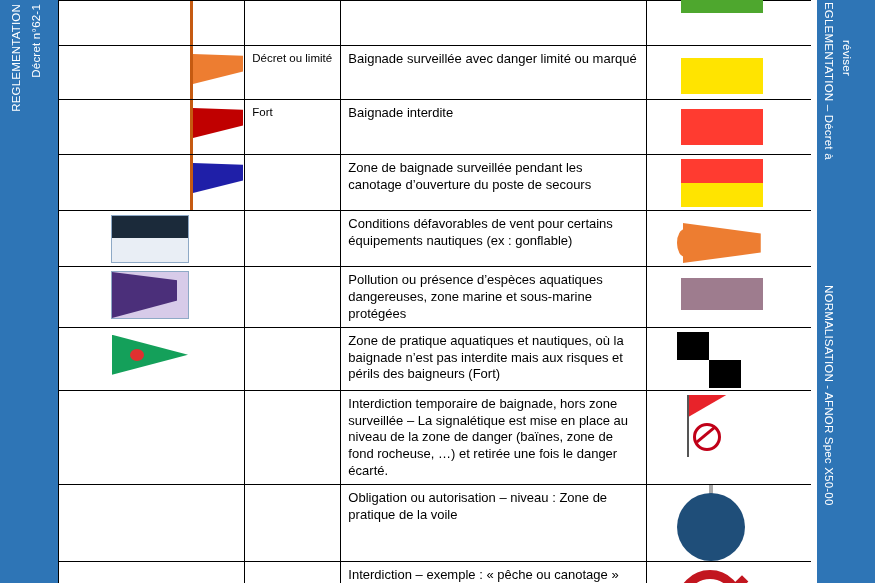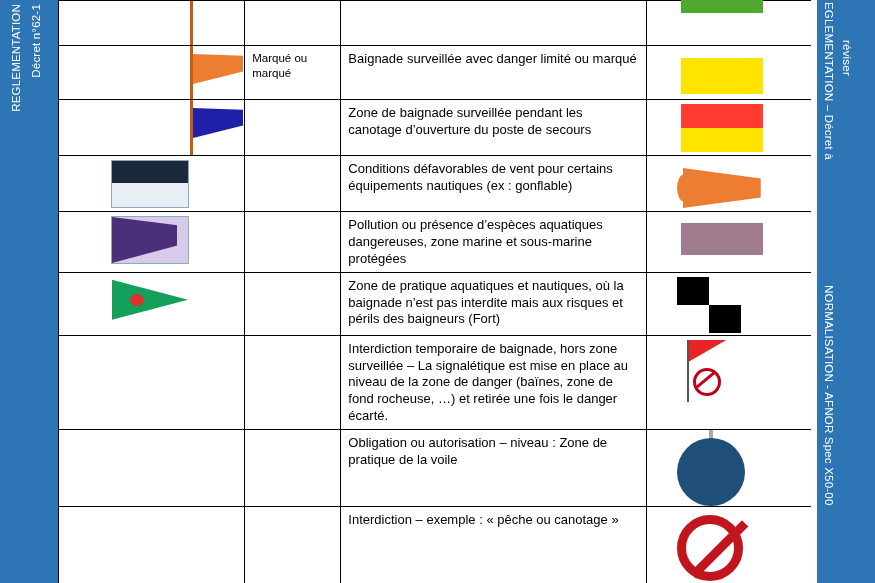--- a/index.html
+++ b/index.html
@@ -310,32 +310,53 @@
       <tr style="height:53px">
         <td>
           <div class="flagwrap" style="height:53px">
             <div class="pole"></div>
             <div class="pennant" style="top:8px">
               <div class="cloth" style="background:#ED7D31"></div>
             </div>
           </div>
         </td>
         <td>
-          <div class="cell-pad-level">Marqué ou marqué</div>
+          <div class="cell-pad-level">Décret ou limité</div>
         </td>
         <td>
           <div class="cell-pad-desc">Baignade surveillée avec danger limité ou marqué</div>
         </td>
         <td>
           <div class="signwrap" style="height:53px">
             <div class="colorbar" style="background:#FFE400; top:12px; height:36px;"></div>
           </div>
         </td>
       </tr>
 
+      <tr style="height:54px">
+        <td>
+          <div class="flagwrap" style="height:54px">
+            <div class="pole"></div>
+            <div class="pennant" style="top:8px">
+              <div class="cloth" style="background:#C00000"></div>
+            </div>
+          </div>
+        </td>
+        <td>
+          <div class="cell-pad-level">Fort</div>
+        </td>
+        <td>
+          <div class="cell-pad-desc">Baignade interdite</div>
+        </td>
+        <td>
+          <div class="signwrap" style="height:54px">
+            <div class="colorbar" style="background:#FF3B30; top:9px; height:36px;"></div>
+          </div>
+        </td>
+      </tr>
 
       <tr style="height:55px">
         <td>
           <div class="flagwrap" style="height:55px">
             <div class="pole"></div>
             <div class="pennant" style="top:8px">
               <div class="cloth" style="background:#1F1FA8"></div>
             </div>
           </div>
         </td>

